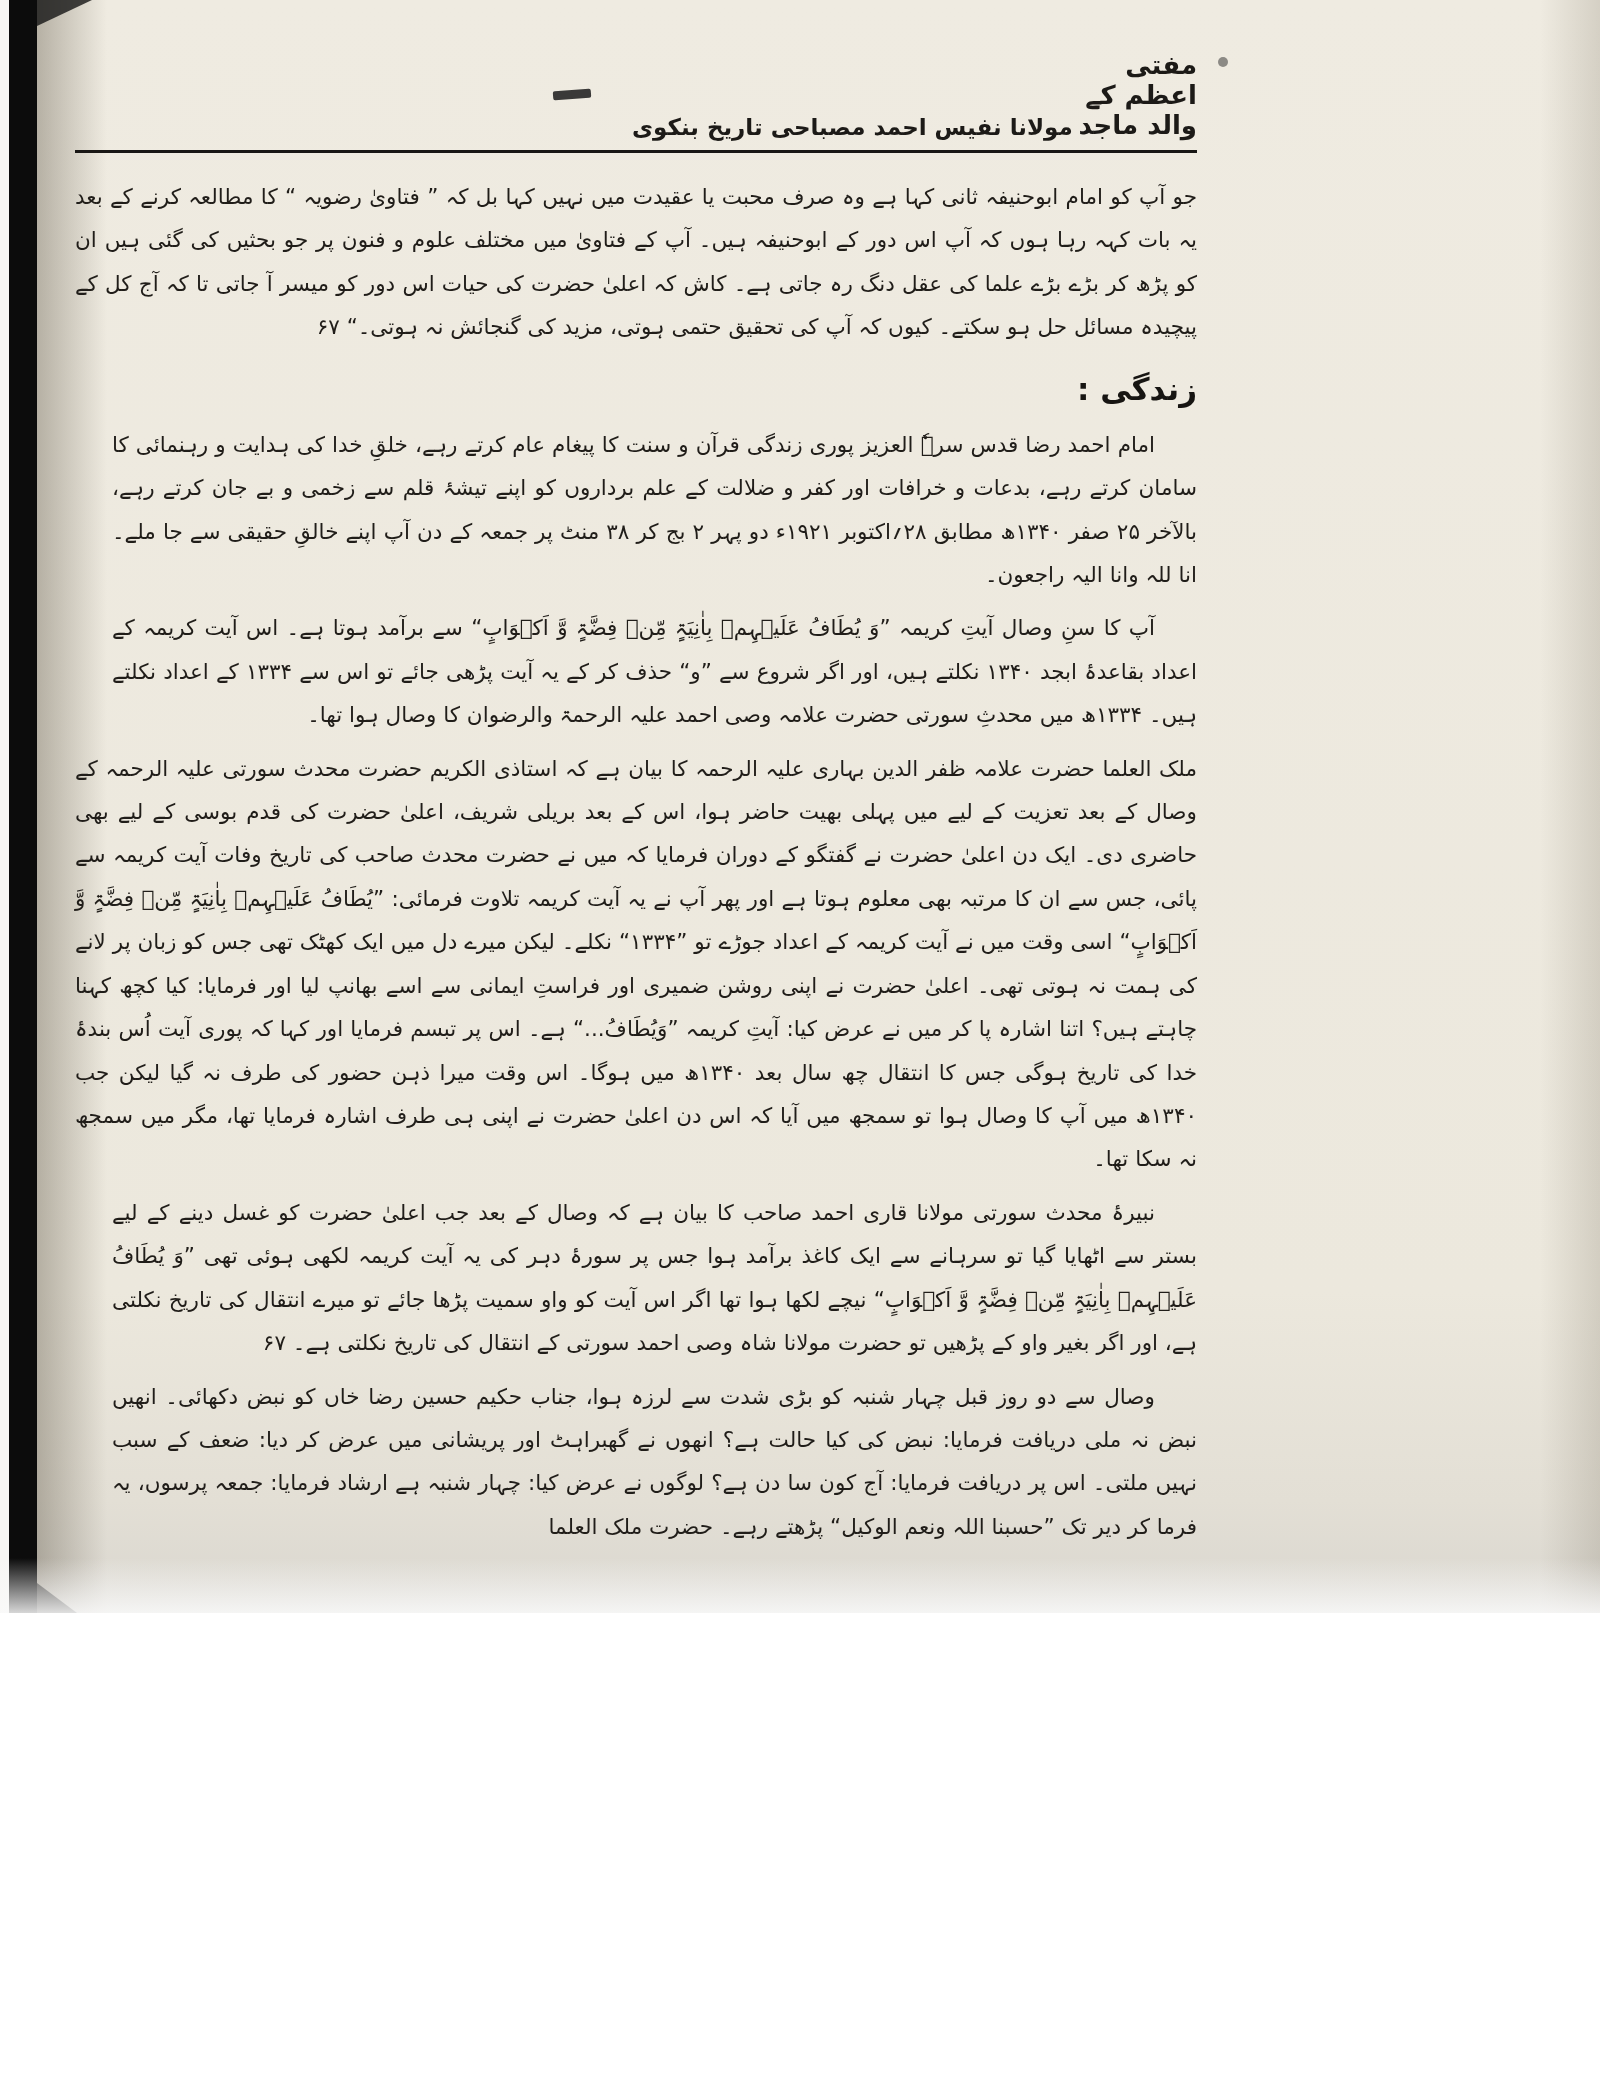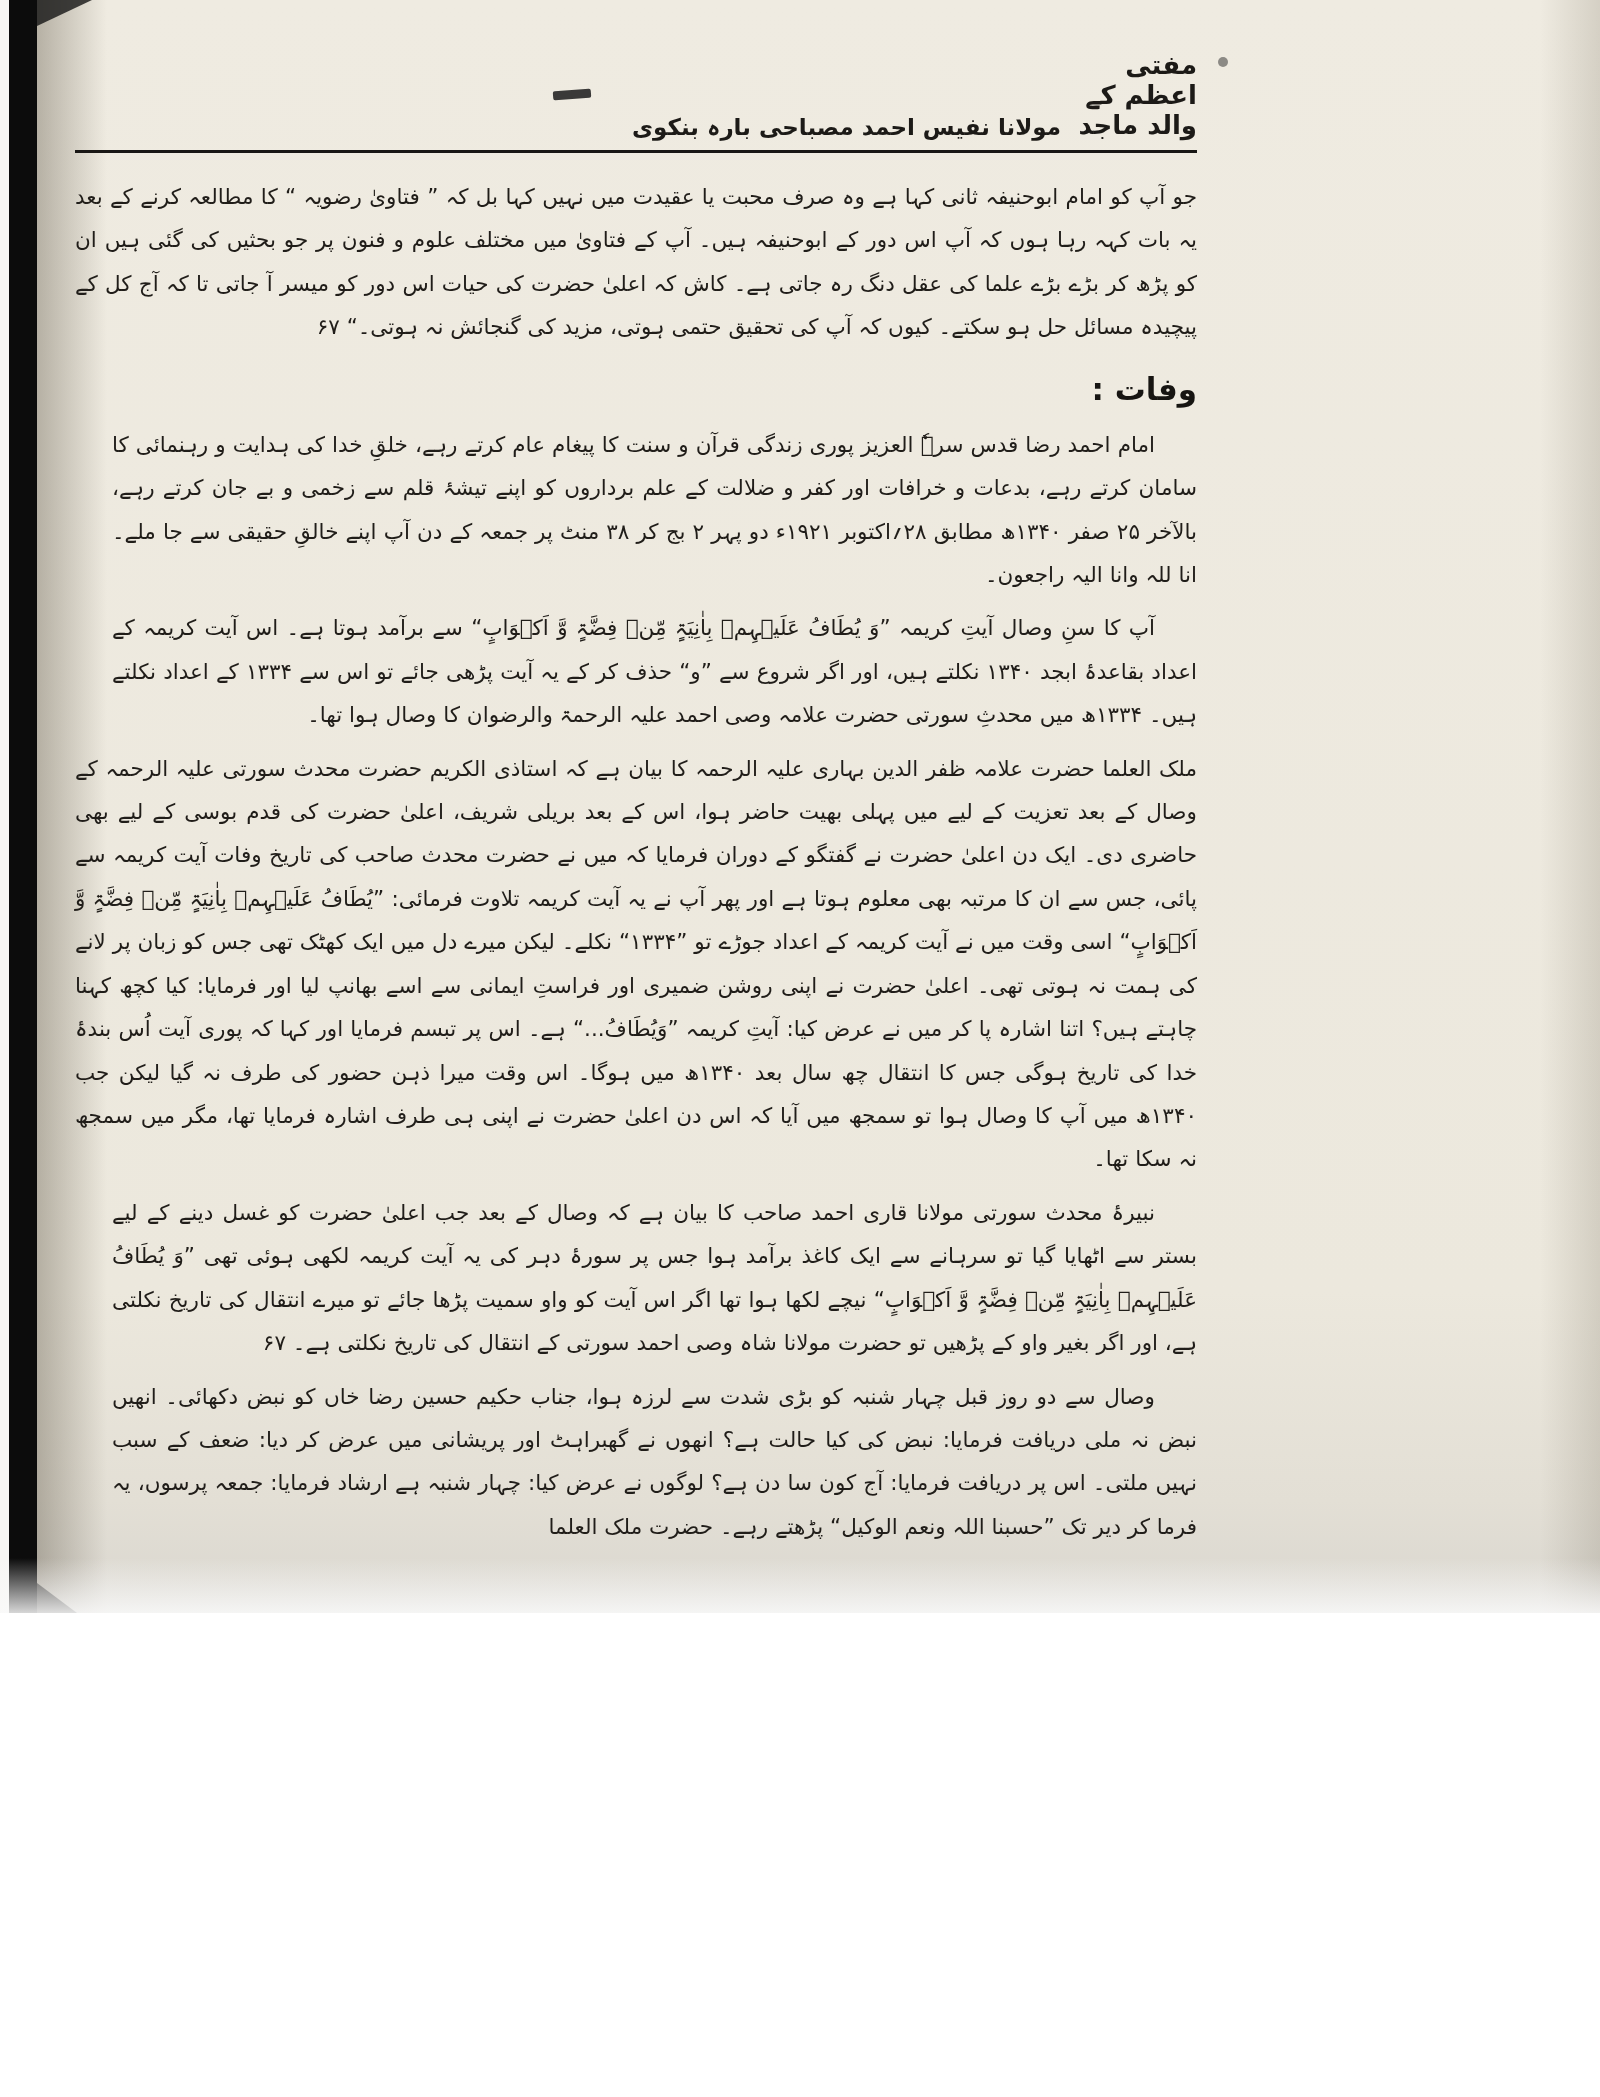--- a/index.html
+++ b/index.html
@@ -97,29 +97,29 @@
   <div class="right-shade"></div>
   <div class="artifact-corner-tl"></div>
   <div class="artifact-corner-bl"></div>
   <div class="artifact-dash"></div>
   <div class="artifact-speck"></div>
 
   <div class="content">
 
     <div class="header-row">
       <span class="header-title-right">مفتی اعظم کے والد ماجد</span>
-      <span class="header-title-left">مولانا نفیس احمد مصباحی بارہ بنکوی</span>
+      <span class="header-title-left">مولانا نفیس احمد مصباحی تاریخ بنکوی</span>
     </div>
     <hr class="header-rule">
 
     <div class="body-text">
 
       <p class="para">جو آپ کو امام ابوحنیفہ ثانی کہا ہے وہ صرف محبت یا عقیدت میں نہیں کہا بل کہ ” فتاویٰ رضویہ “ کا مطالعہ کرنے کے بعد یہ بات کہہ رہا ہوں کہ آپ اس دور کے ابوحنیفہ ہیں۔ آپ کے فتاویٰ میں مختلف علوم و فنون پر جو بحثیں کی گئی ہیں ان کو پڑھ کر بڑے بڑے علما کی عقل دنگ رہ جاتی ہے۔ کاش کہ اعلیٰ حضرت کی حیات اس دور کو میسر آ جاتی تا کہ آج کل کے پیچیدہ مسائل حل ہو سکتے۔ کیوں کہ آپ کی تحقیق حتمی ہوتی، مزید کی گنجائش نہ ہوتی۔“ ۶۷</p>
 
-      <div class="section-heading">وفات :</div>
+      <div class="section-heading">زندگی :</div>
 
       <p class="para indent">امام احمد رضا قدس سرہٗ العزیز پوری زندگی قرآن و سنت کا پیغام عام کرتے رہے، خلقِ خدا کی ہدایت و رہنمائی کا سامان کرتے رہے، بدعات و خرافات اور کفر و ضلالت کے علم برداروں کو اپنے تیشۂ قلم سے زخمی و بے جان کرتے رہے، بالآخر ۲۵ صفر ۱۳۴۰ھ مطابق ۲۸؍اکتوبر ۱۹۲۱ء دو پہر ۲ بج کر ۳۸ منٹ پر جمعہ کے دن آپ اپنے خالقِ حقیقی سے جا ملے۔ انا للہ وانا الیہ راجعون۔</p>
 
       <p class="para indent">آپ کا سنِ وصال آیتِ کریمہ ”وَ یُطَافُ عَلَیۡہِمۡ بِاٰنِیَۃٍ مِّنۡ فِضَّۃٍ وَّ اَکۡوَابٍ“ سے برآمد ہوتا ہے۔ اس آیت کریمہ کے اعداد بقاعدۂ ابجد ۱۳۴۰ نکلتے ہیں، اور اگر شروع سے ”و“ حذف کر کے یہ آیت پڑھی جائے تو اس سے ۱۳۳۴ کے اعداد نکلتے ہیں۔ ۱۳۳۴ھ میں محدثِ سورتی حضرت علامہ وصی احمد علیہ الرحمۃ والرضوان کا وصال ہوا تھا۔</p>
 
       <p class="para">ملک العلما حضرت علامہ ظفر الدین بہاری علیہ الرحمہ کا بیان ہے کہ استاذی الکریم حضرت محدث سورتی علیہ الرحمہ کے وصال کے بعد تعزیت کے لیے میں پہلی بھیت حاضر ہوا، اس کے بعد بریلی شریف، اعلیٰ حضرت کی قدم بوسی کے لیے بھی حاضری دی۔ ایک دن اعلیٰ حضرت نے گفتگو کے دوران فرمایا کہ میں نے حضرت محدث صاحب کی تاریخ وفات آیت کریمہ سے پائی، جس سے ان کا مرتبہ بھی معلوم ہوتا ہے اور پھر آپ نے یہ آیت کریمہ تلاوت فرمائی: ”یُطَافُ عَلَیۡہِمۡ بِاٰنِیَۃٍ مِّنۡ فِضَّۃٍ وَّ اَکۡوَابٍ“ اسی وقت میں نے آیت کریمہ کے اعداد جوڑے تو ”۱۳۳۴“ نکلے۔ لیکن میرے دل میں ایک کھٹک تھی جس کو زبان پر لانے کی ہمت نہ ہوتی تھی۔ اعلیٰ حضرت نے اپنی روشن ضمیری اور فراستِ ایمانی سے اسے بھانپ لیا اور فرمایا: کیا کچھ کہنا چاہتے ہیں؟ اتنا اشارہ پا کر میں نے عرض کیا: آیتِ کریمہ ”وَیُطَافُ...“ ہے۔ اس پر تبسم فرمایا اور کہا کہ پوری آیت اُس بندۂ خدا کی تاریخ ہوگی جس کا انتقال چھ سال بعد ۱۳۴۰ھ میں ہوگا۔ اس وقت میرا ذہن حضور کی طرف نہ گیا لیکن جب ۱۳۴۰ھ میں آپ کا وصال ہوا تو سمجھ میں آیا کہ اس دن اعلیٰ حضرت نے اپنی ہی طرف اشارہ فرمایا تھا، مگر میں سمجھ نہ سکا تھا۔</p>
 
       <p class="para indent">نبیرۂ محدث سورتی مولانا قاری احمد صاحب کا بیان ہے کہ وصال کے بعد جب اعلیٰ حضرت کو غسل دینے کے لیے بستر سے اٹھایا گیا تو سرہانے سے ایک کاغذ برآمد ہوا جس پر سورۂ دہر کی یہ آیت کریمہ لکھی ہوئی تھی ”وَ یُطَافُ عَلَیۡہِمۡ بِاٰنِیَۃٍ مِّنۡ فِضَّۃٍ وَّ اَکۡوَابٍ“ نیچے لکھا ہوا تھا اگر اس آیت کو واو سمیت پڑھا جائے تو میرے انتقال کی تاریخ نکلتی ہے، اور اگر بغیر واو کے پڑھیں تو حضرت مولانا شاہ وصی احمد سورتی کے انتقال کی تاریخ نکلتی ہے۔ ۶۷</p>
 
       <p class="para indent">وصال سے دو روز قبل چہار شنبہ کو بڑی شدت سے لرزہ ہوا، جناب حکیم حسین رضا خاں کو نبض دکھائی۔ انھیں نبض نہ ملی دریافت فرمایا: نبض کی کیا حالت ہے؟ انھوں نے گھبراہٹ اور پریشانی میں عرض کر دیا: ضعف کے سبب نہیں ملتی۔ اس پر دریافت فرمایا: آج کون سا دن ہے؟ لوگوں نے عرض کیا: چہار شنبہ ہے ارشاد فرمایا: جمعہ پرسوں، یہ فرما کر دیر تک ”حسبنا اللہ ونعم الوکیل“ پڑھتے رہے۔ حضرت ملک العلما</p>

